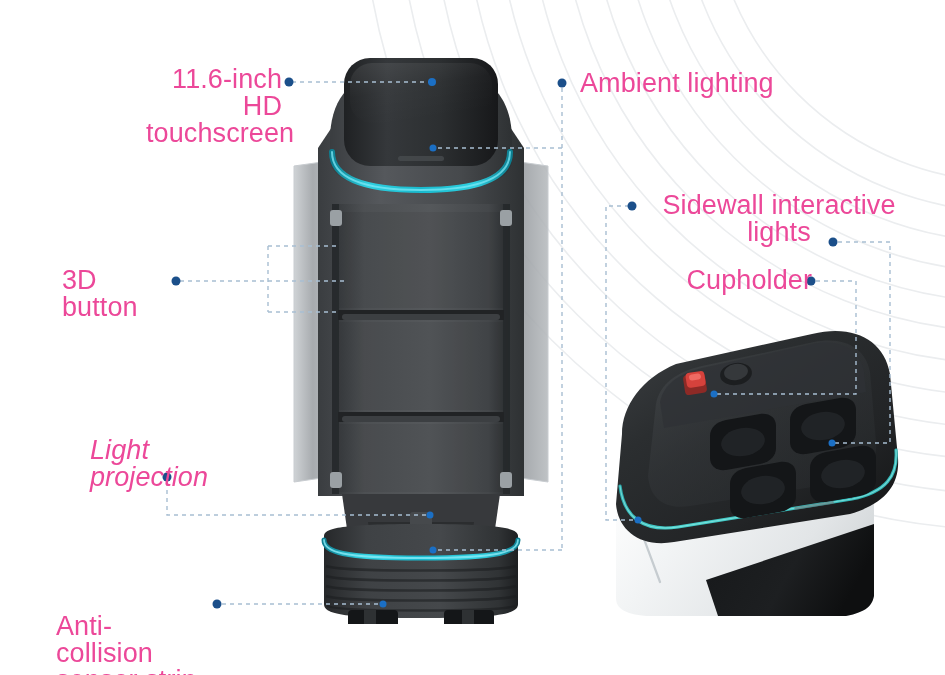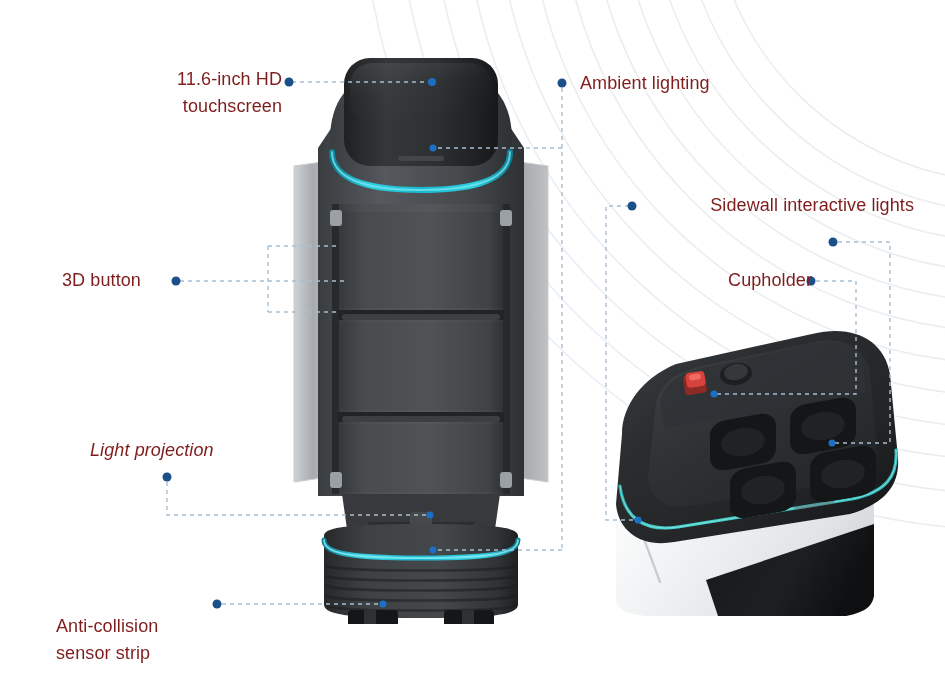--- a/index.html
+++ b/index.html
@@ -43,34 +43,34 @@
     position: absolute;
     z-index: 10;
   }
   #robot-left  { left: 272px; top: 44px;  }
   #robot-right { left: 598px; top: 318px; }
 
   
   .label {
     position: absolute;
     z-index: 40;
-    color: #7f1d1d;
-    font-size: 18px;
+    color: #ec4899;
+    font-size: 27px;
     line-height: 27px;
     font-weight: 400;
     letter-spacing: 0.1px;
     white-space: pre-line;
   }
 
   #lbl-touchscreen { left: 146px; top: 66px;  width: 136px; text-align: right; }
   #lbl-3dvision    { left: 62px;  top: 267px; width: 102px; text-align: left; }
   #lbl-lightproj   { left: 90px;  top: 437px; width: 180px; text-align: left; font-style: italic; }
   #lbl-anticol     { left: 56px;  top: 589px; width: 150px; text-align: left; margin-top: 24px; }
   #lbl-ambient     { left: 580px; top: 70px;  width: 210px; text-align: left; }
-  #lbl-sidewall    { left: 644px; top: 192px; width: 270px; text-align: right; }
+  #lbl-sidewall    { left: 644px; top: 192px; width: 270px; text-align: center; }
   #lbl-cupholder   { left: 642px; top: 231px; width: 170px; text-align: right; margin-top: 36px; }
   #lbl-estop       { left: 626px; top: 265px; width: 186px; text-align: right; }
 </style>
 </head>
 <body>
 
 <div id="stage">
 
   <svg id="bg-arcs" width="945" height="675" viewBox="0 0 945 675">
     <g fill="none" stroke="#ebedef" stroke-width="1.6">

